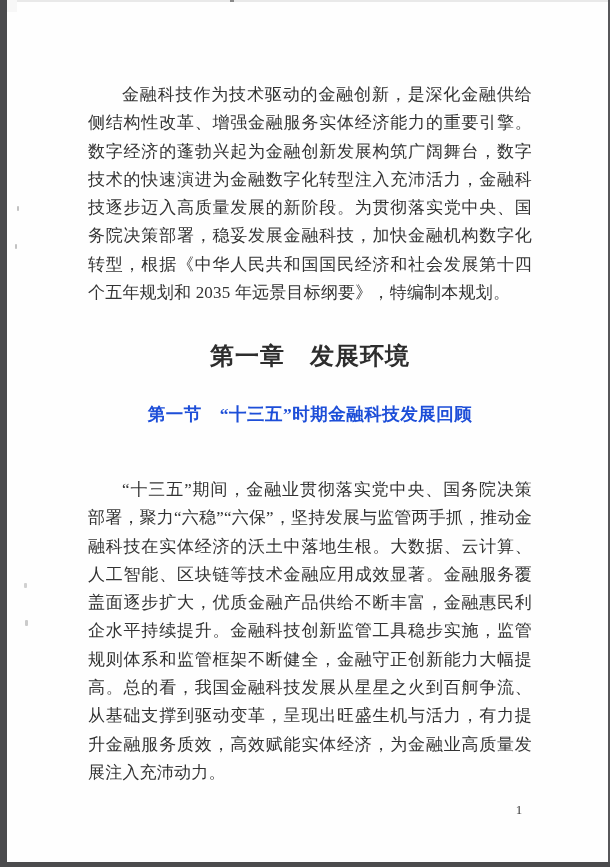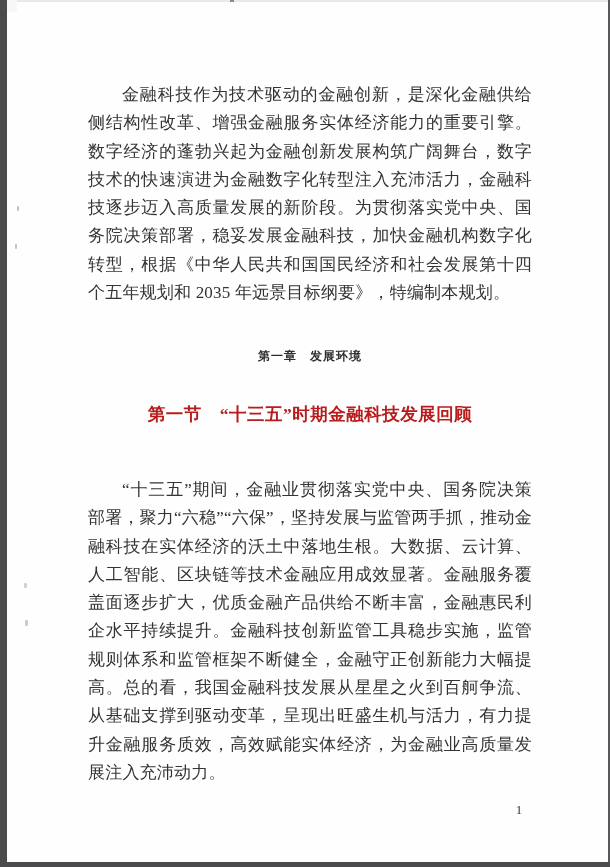--- a/index.html
+++ b/index.html
@@ -43,31 +43,31 @@
     text-indent:2em;
     letter-spacing:0.2px;
   }
   .para-intro  { top:81px;  }
   .para-review { top:476px; }
   .chapter {
     top:342px;
     text-align:center;
     font-family:"Liberation Sans","DejaVu Sans",sans-serif;
     font-weight:bold;
-    font-size:12px;
+    font-size:24px;
     line-height:28px;
     color:#2d2d2d;
     letter-spacing:1px;
   }
   .section {
     top:401px;
     text-align:center;
     font-size:17.5px;
     line-height:26px;
-    color:#b91c1c;
+    color:#1d4ed8;
     letter-spacing:0.5px;
   }
   .pagenum {
     position:absolute;
     left:509px; top:802px;
     width:20px;
     text-align:center;
     font-size:13px;
     color:#3a3a3a;
   }

